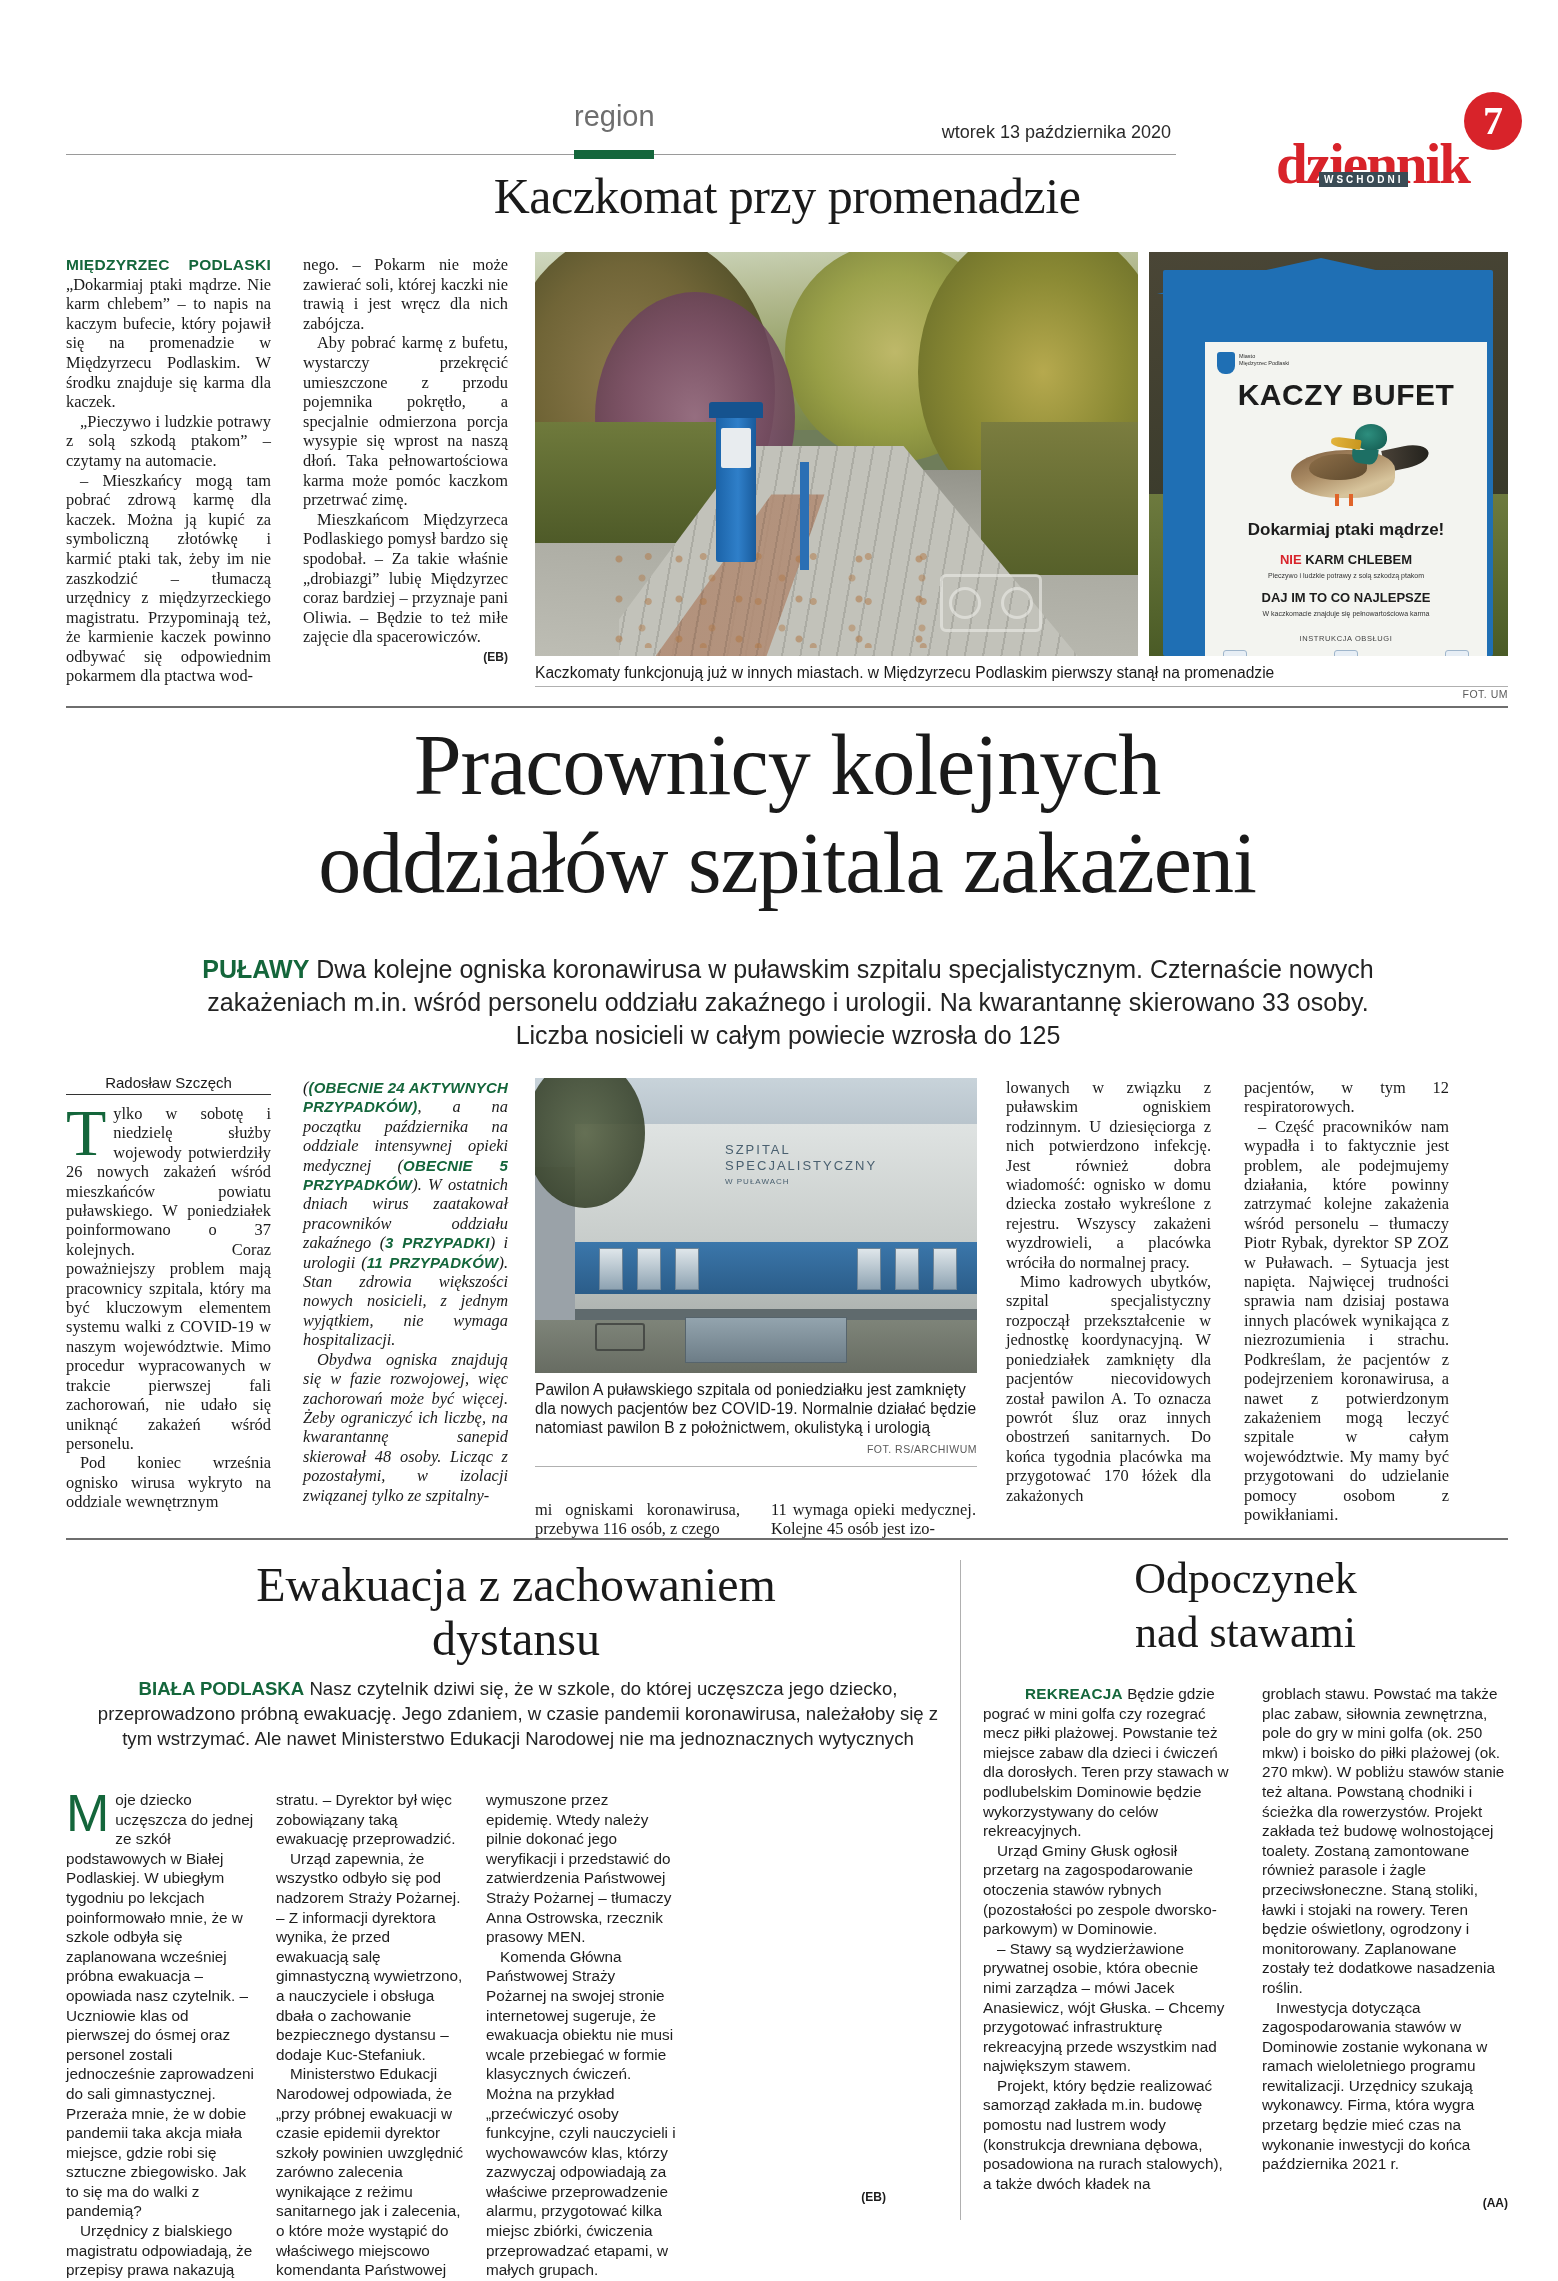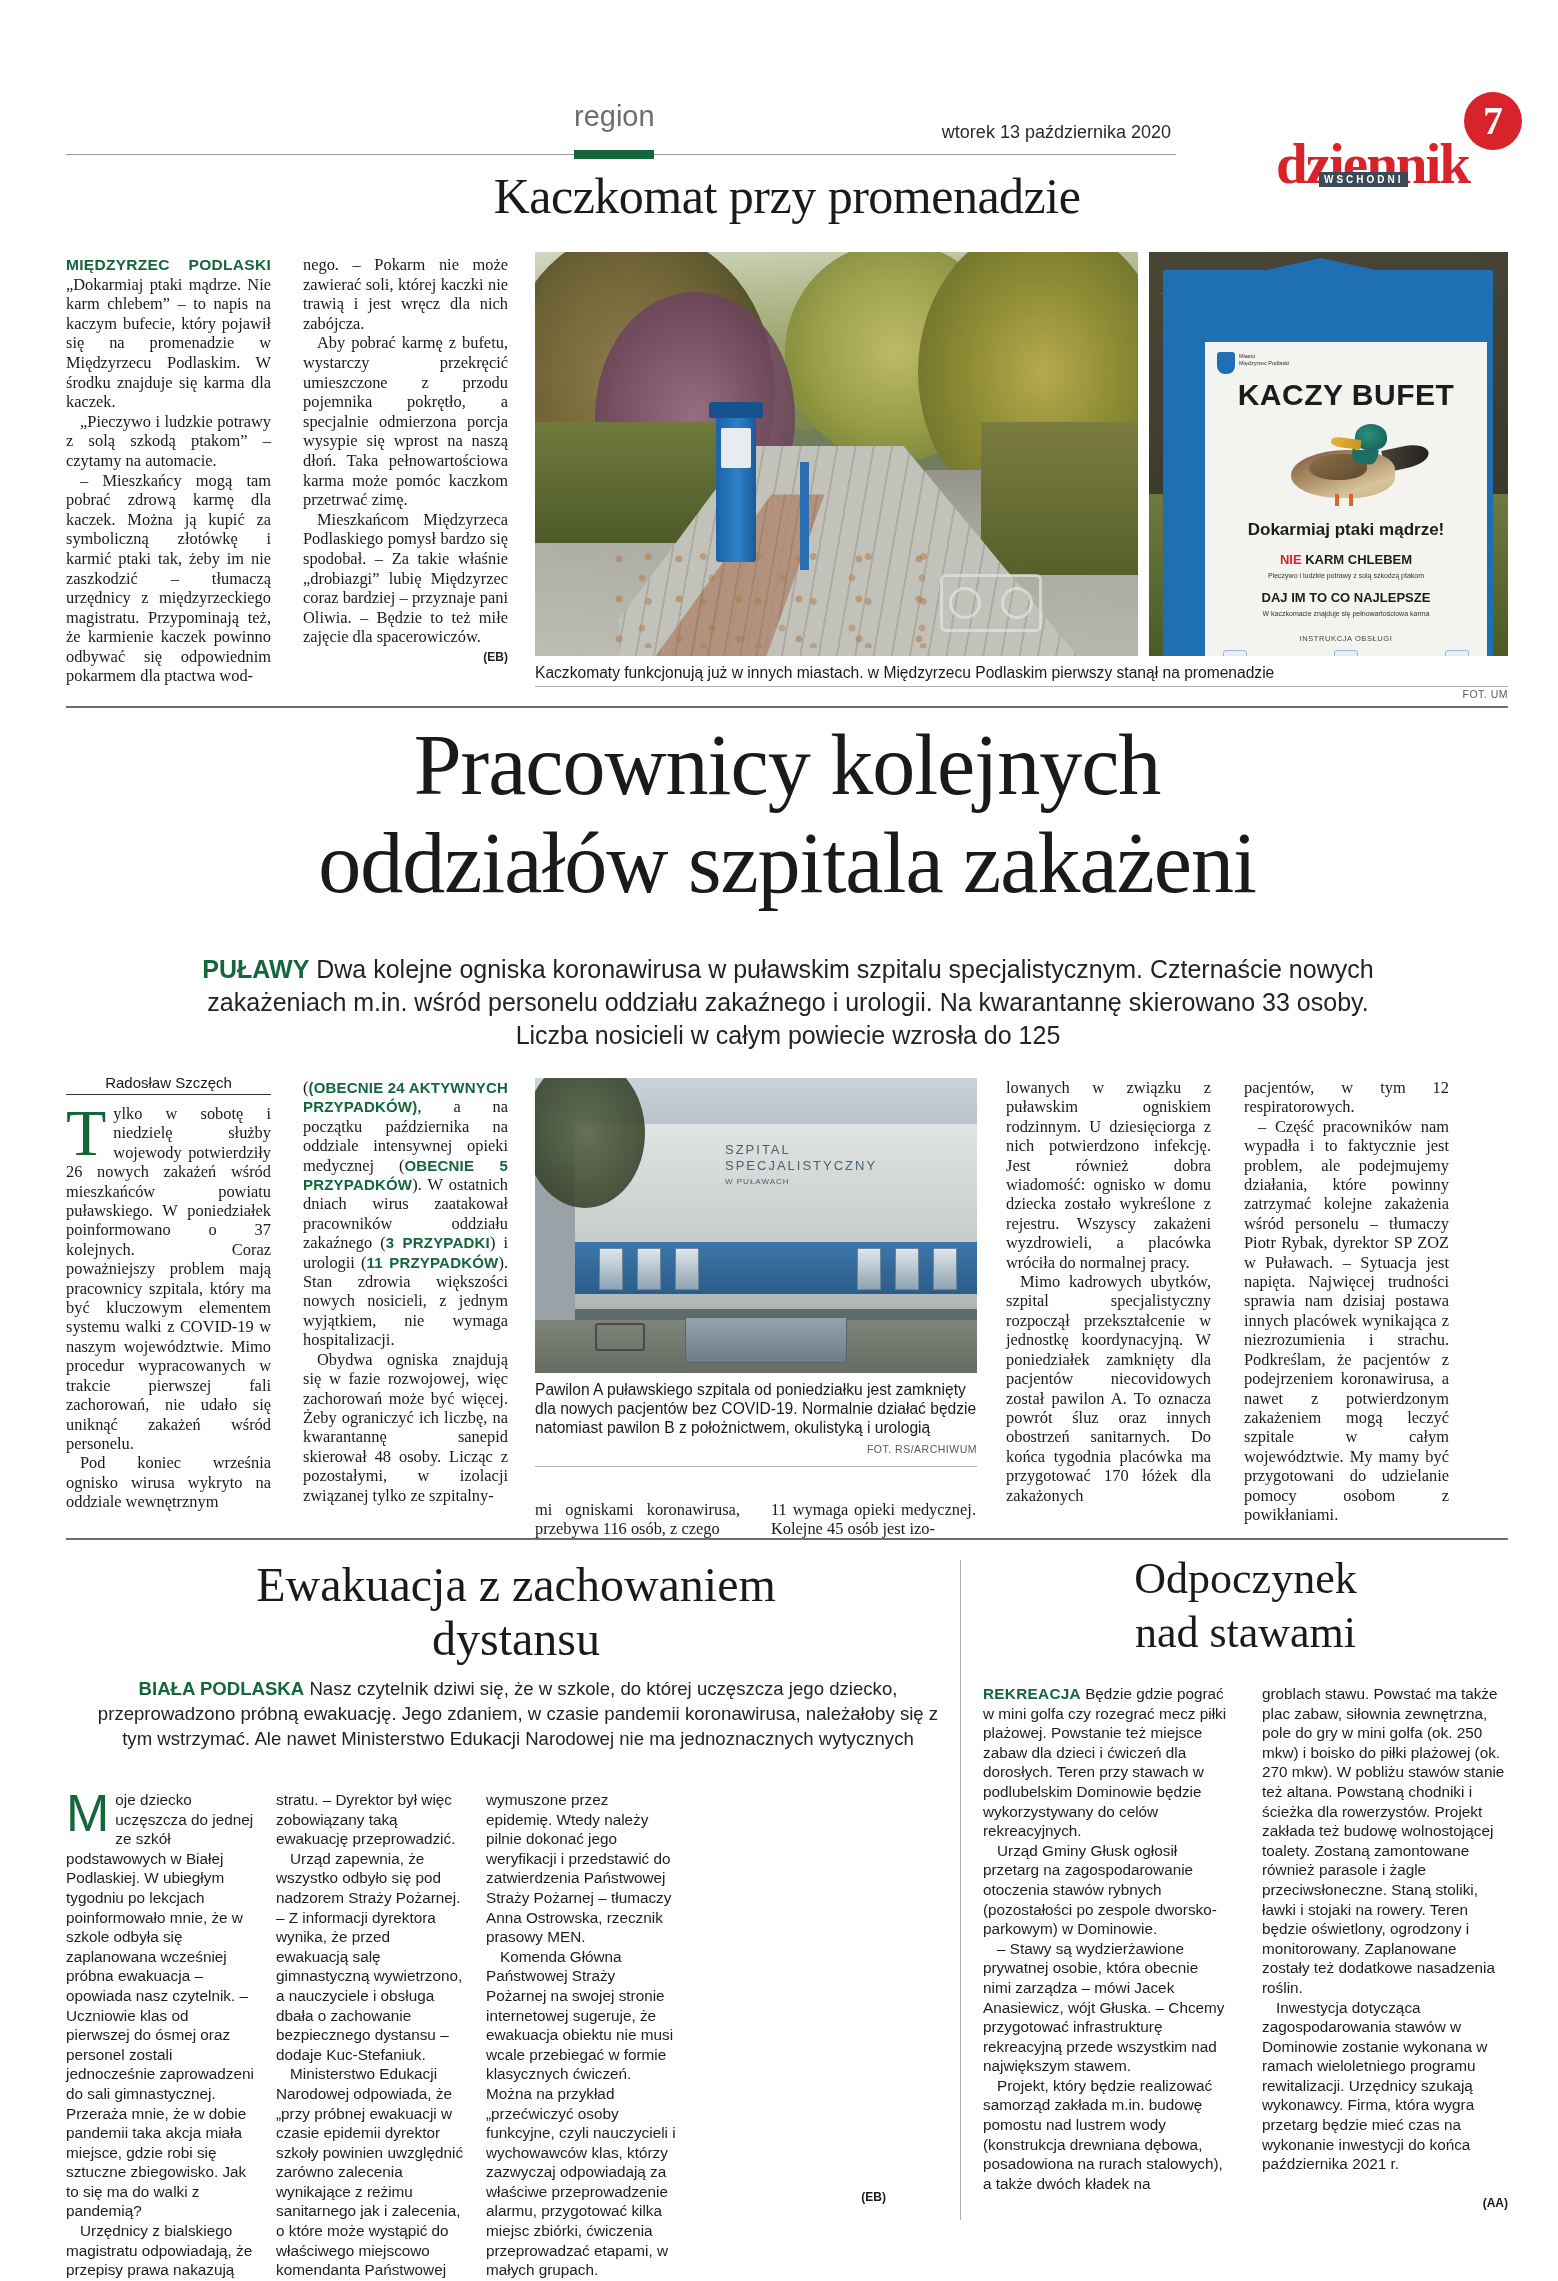--- a/index.html
+++ b/index.html
@@ -416,21 +416,21 @@
     border-bottom: 1px solid #333;
   }
   .a2-col {
     position: absolute;
     font-size: 16.4px;
     line-height: 19.4px;
     text-align: justify;
     hyphens: auto;
   }
   .a2-c1 { left: 58px; top: 1104px; width: 205px; }
-  .a2-c2 { left: 295px; top: 1078px; width: 205px; }
+  .a2-c2 { left: 295px; top: 1078px; width: 205px; font-style: italic; }
   .a2-c3 { left: 998px; top: 1078px; width: 205px; }
   .a2-c4 { left: 1236px; top: 1078px; width: 205px; }
   .a2-c5 { left: 527px; top: 1500px; width: 205px; }
   .a2-c6 { left: 763px; top: 1500px; width: 205px; }
   .dropcap {
     float: left;
     font-family: "Liberation Serif", serif;
     font-size: 66px;
     line-height: 54px;
     color: #14663b;
@@ -552,21 +552,21 @@
   }
   .a4-col {
     position:absolute;
     font-family:"Liberation Sans", sans-serif;
     font-size:15.3px; line-height:19.6px;
     color:#1d1d1d; font-weight:500;
   }
   .a4-c1 { left:975px; top:1684px; width:246px; }
   .a4-c2 { left:1254px; top:1684px; width:246px; }
   .a4-kicker {
-    font-weight:bold; color:#14663b; letter-spacing:.3px;
+    font-weight:bold; color:#14663b; letter-spacing:.3px;margin-left:42px;
   }
   .aa4 {
     position:absolute; left:1254px; top:2196px; width:246px;
     text-align:right;
     font-family:"Liberation Sans", sans-serif;
     font-weight:bold; font-size:12px;
   }
   p { margin: 0 0 0 0; text-indent: 14px; }
   p.first { text-indent: 0; }
 </style>

